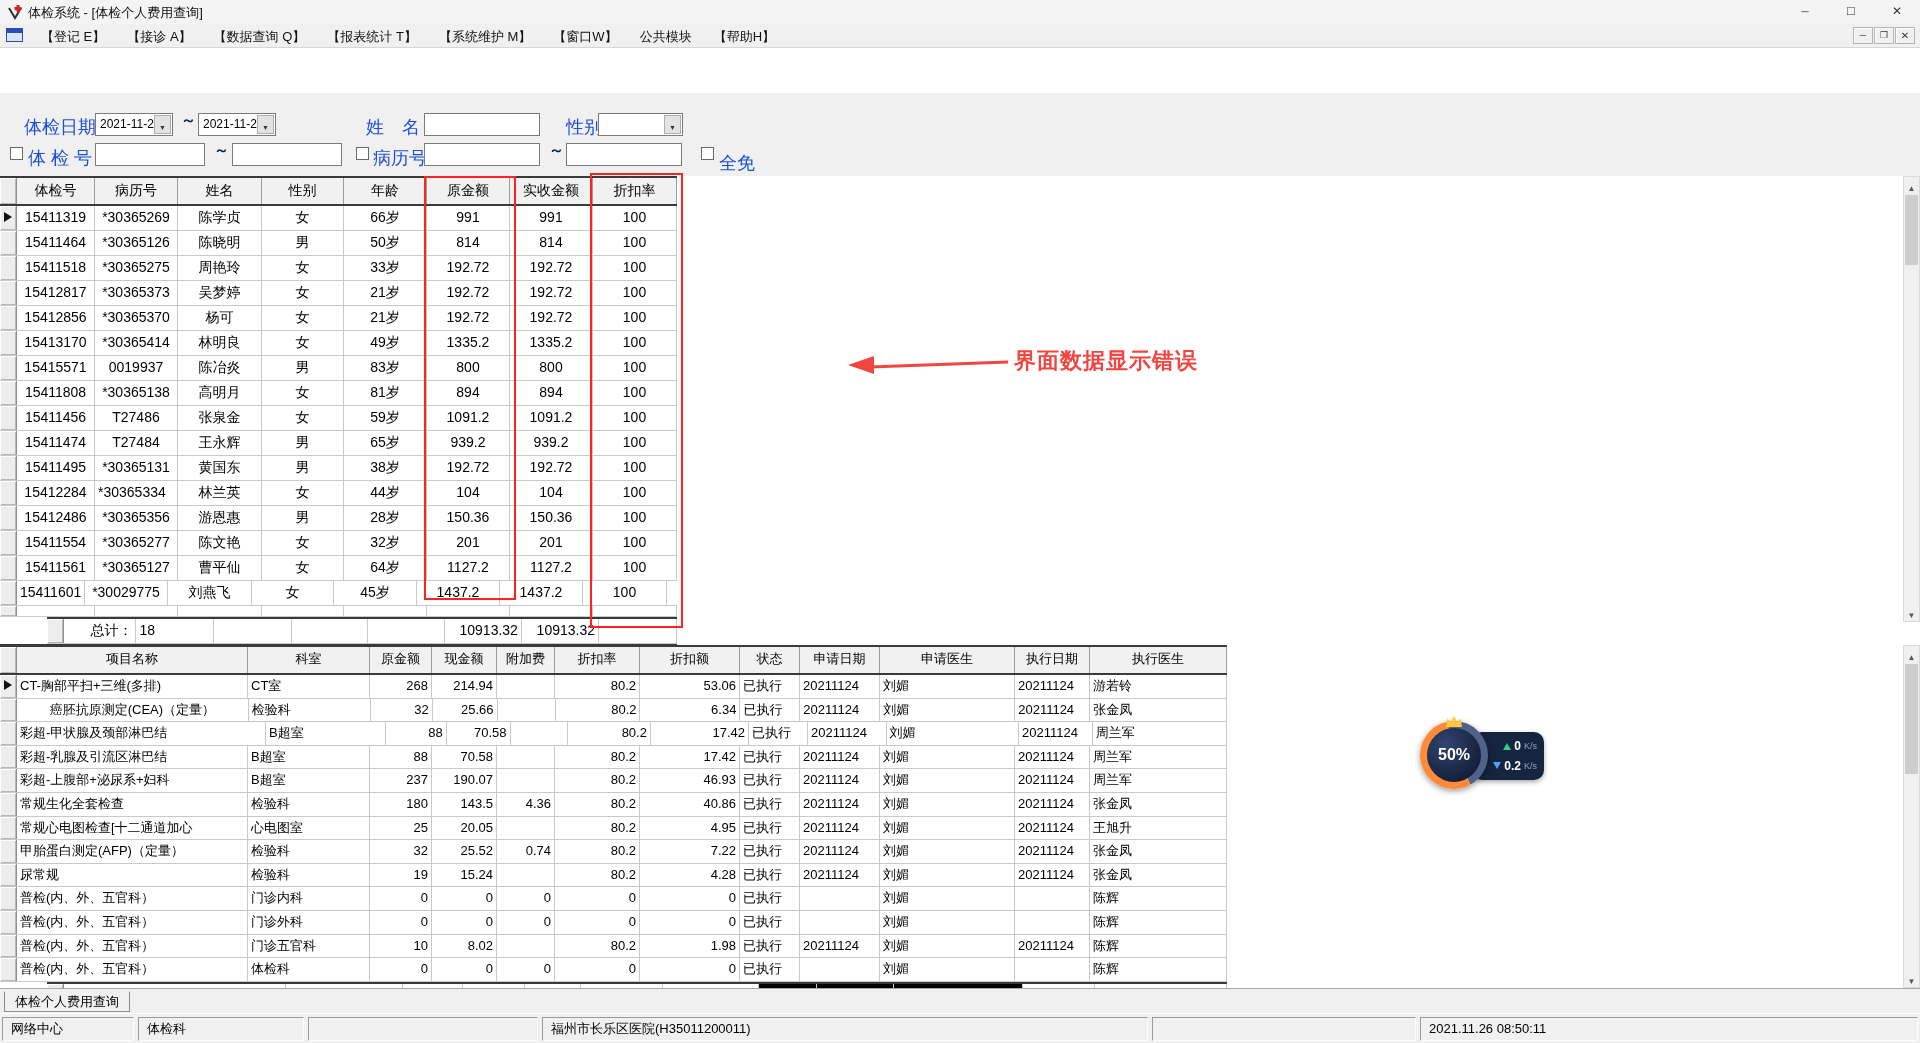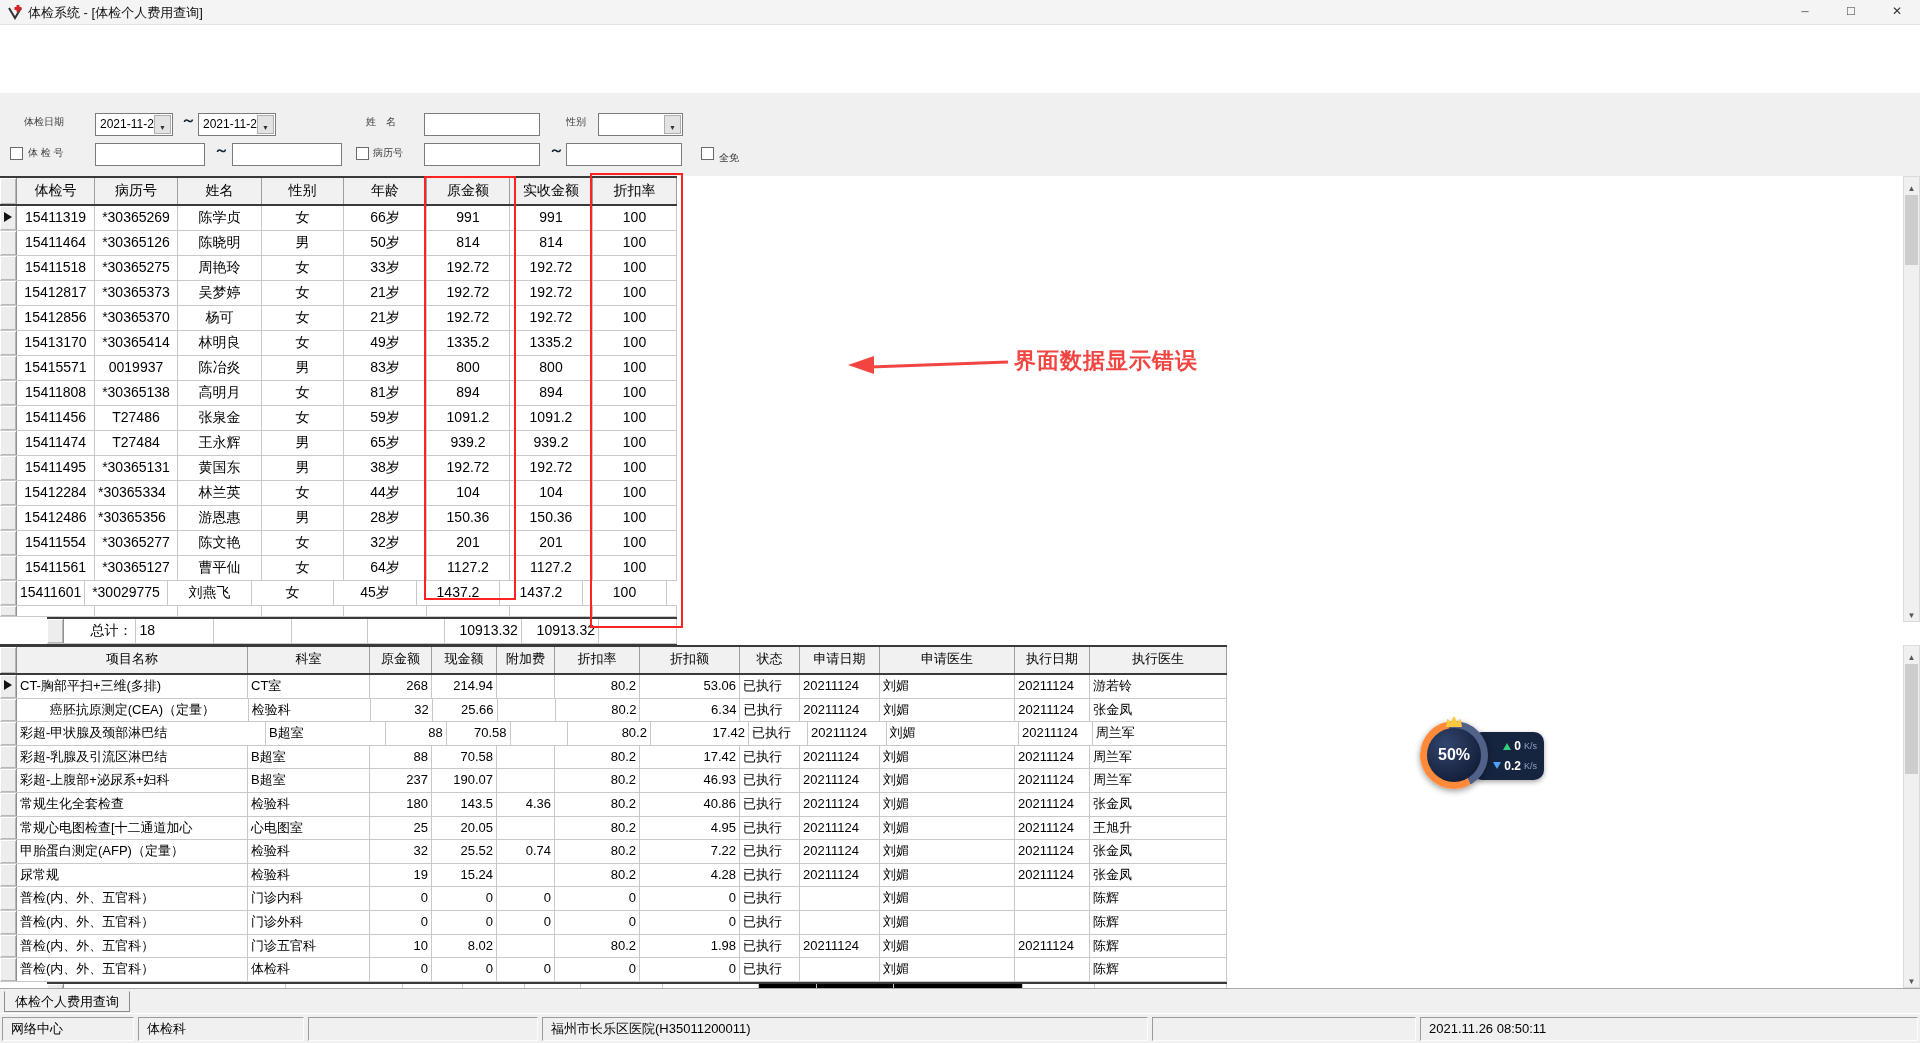--- a/index.html
+++ b/index.html
@@ -30,21 +30,21 @@
   .tool-btn{position:absolute;top:3px;width:48px;height:41px;text-align:center;cursor:default;}
   .tool-label{font-size:12px;color:#111;display:block;margin-top:2px;}
   .ico-mag{width:12px;height:12px;border:2px solid #2e6e77;border-radius:50%;margin:3px auto 0;position:relative;background:#dff0ef;}
   .ico-mag::after{content:"";position:absolute;width:8px;height:2px;background:#222;transform:rotate(45deg);right:-7px;bottom:-3px;}
   .ico-door{width:12px;height:15px;background:#c9a24b;border:1px solid #6b5b1e;margin:2px auto 0;position:relative;box-sizing:border-box;}
   .ico-door::after{content:"";position:absolute;right:2px;top:6px;width:3px;height:3px;background:#1b46c6;border-radius:50%;}
   .tool-sep{position:absolute;top:4px;width:0;height:38px;border-left:1px solid #bdbdbd;border-right:1px solid #fdfdfd;}
 
   
   .filters{position:absolute;left:0;top:93px;right:0;height:83px;background:#f0f0f0;border-bottom:1px solid #c2c2c2;}
-  .flabel{position:absolute;font-size:10px;color:#404040;white-space:nowrap;}
+  .flabel{position:absolute;font-size:18px;color:#1d4ed8;white-space:nowrap;}
   .tilde{position:absolute;font-size:15px;font-weight:bold;color:#123;}
   .tinput{position:absolute;height:23px;background:#fff;border:1px solid #7b7b7b;box-sizing:border-box;font-size:13px;padding:0 3px;font-family:inherit;}
   .combo{position:absolute;height:23px;background:#fff;border:1px solid #7b7b7b;box-sizing:border-box;}
   .combo .val{position:absolute;left:4px;top:3px;font-size:12px;color:#000;white-space:nowrap;}
   .combo .cbtn{position:absolute;right:1px;top:1px;bottom:1px;width:17px;background:#e3e3e3;border:1px solid #aeaeae;box-sizing:border-box;text-align:center;color:#333;}
   .combo .cbtn::before{content:"▼";font-size:7px;line-height:18px;}
   .cbx{position:absolute;width:13px;height:13px;background:#fff;border:1px solid #6a6a6a;box-sizing:border-box;}
 
   
   .region{position:absolute;background:#fff;}
@@ -107,20 +107,27 @@
           <path d="M2 4 L8 14 L14 4" fill="none" stroke="#333" stroke-width="2"></path>
           <path d="M9.5 1 h3 v2 h2 v3 h-2 v2 h-3 v-2 h-2 v-3 h2 z" fill="#d42222"></path>
         </svg>
     </span>
     <span class="title-text">体检系统 - [体检个人费用查询]</span>
     <div class="win-btn min" style="left:1782px;"><span></span></div>
     <div class="win-btn max" style="left:1828px;"><span></span></div>
     <div class="win-btn cls" style="left:1874px;"><span></span></div>
   </div>
 
+  <div class="menubar">
+    <span class="mdi-ico"></span>
+    <div id="menu-items"><span class="menu-item">【登记 E】</span><span class="menu-item">【接诊 A】</span><span class="menu-item">【数据查询 Q】</span><span class="menu-item">【报表统计 T】</span><span class="menu-item">【系统维护 M】</span><span class="menu-item">【窗口W】</span><span class="menu-item">公共模块</span><span class="menu-item">【帮助H】</span></div>
+    <div class="mdi-btn min" style="left:1853px;"></div>
+    <div class="mdi-btn res" style="left:1874px;"></div>
+    <div class="mdi-btn cls" style="left:1895px;"></div>
+  </div>
 
 
   <div class="filters">
     <span class="flabel" style="left:24px;top:22px;">体检日期</span>
     <div class="combo" style="left:95px;top:20px;width:78px;">
       <span class="val">2021-11-24</span>
       <span class="cbtn"></span>
     </div>
     <span class="tilde" style="left:181px;top:18px;">～</span>
     <div class="combo" style="left:198px;top:20px;width:78px;">
@@ -290,21 +297,21 @@
           <div class="g-cell " style="width:84px;text-align:center">林兰英</div>
           <div class="g-cell " style="width:82px;text-align:center">女</div>
           <div class="g-cell " style="width:83px;text-align:center">44岁</div>
           <div class="g-cell " style="width:83px;text-align:center">104</div>
           <div class="g-cell " style="width:83px;text-align:center">104</div>
           <div class="g-cell " style="width:84px;text-align:center">100</div>
         </div>
         <div class="g-row u-row">
           <div class="g-ind"></div>
           <div class="g-cell " style="width:78px;text-align:center">15412486</div>
-          <div class="g-cell " style="width:83px;text-align:left">*30365356</div>
+          <div class="g-cell " style="width:83px;text-align:center">*30365356</div>
           <div class="g-cell " style="width:84px;text-align:center">游恩惠</div>
           <div class="g-cell " style="width:82px;text-align:center">男</div>
           <div class="g-cell " style="width:83px;text-align:center">28岁</div>
           <div class="g-cell " style="width:83px;text-align:center">150.36</div>
           <div class="g-cell " style="width:83px;text-align:center">150.36</div>
           <div class="g-cell " style="width:84px;text-align:center">100</div>
         </div>
         <div class="g-row u-row">
           <div class="g-ind"></div>
           <div class="g-cell " style="width:78px;text-align:center">15411554</div>

